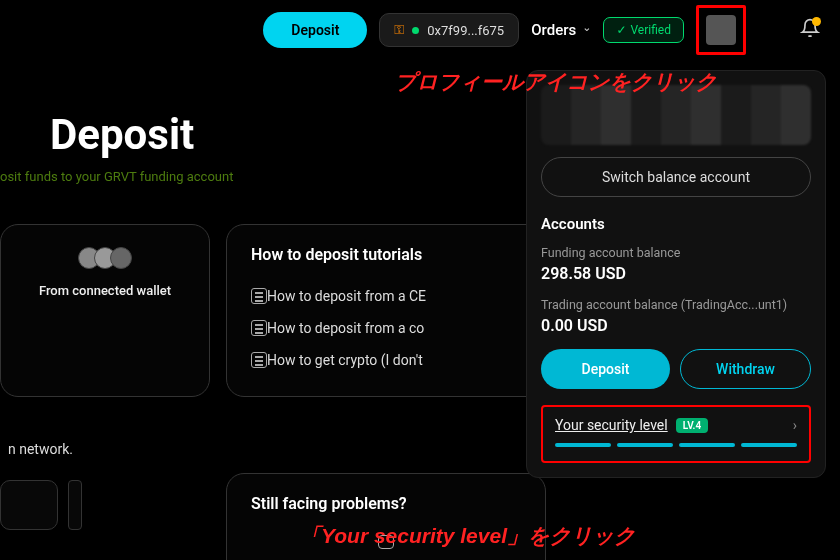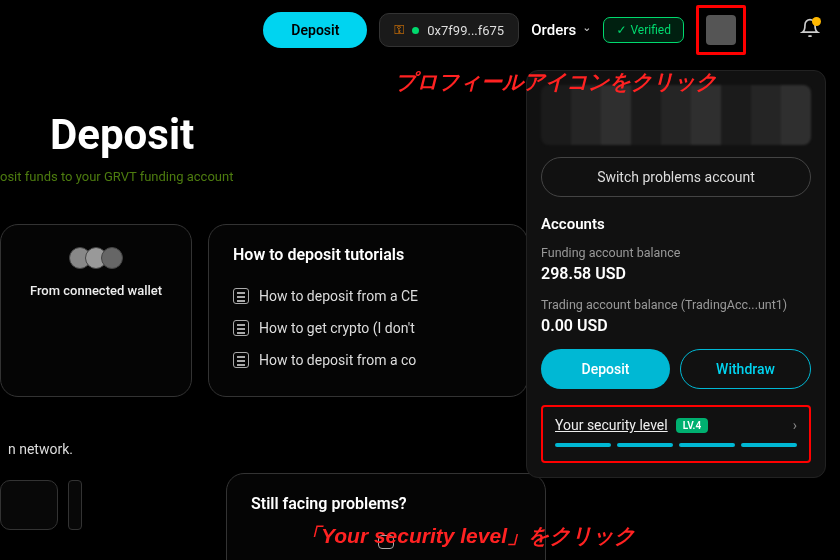--- a/index.html
+++ b/index.html
@@ -21,29 +21,29 @@
     .bell { font-size: 20px; color: #ccc; position: relative; }
     .bell-dot { position: absolute; top: -1px; right: -1px; width: 9px; height: 9px; background: #ffb800; border-radius: 50%; }
 
     
     .main { padding: 20px 50px 0 0; }
     .title { font-size: 42px; font-weight: 700; margin-left: 50px; margin-top: 30px; }
     .subtitle { font-size: 13px; color: #4d7c0f; margin-top: 10px; margin-left: 0px; }
 
     .card-row { display: flex; gap: 16px; margin-top: 40px; }
     .card { border: 1px solid #333; border-radius: 18px; padding: 20px 24px; background: #050505; }
-    .wallet-card { width: 192px; text-align: center; padding: 22px 16px; margin-left: 0; }
+    .wallet-card { width: 210px; text-align: center; padding: 22px 16px; margin-left: 0; }
     .coin-stack { display: inline-flex; }
     .coin { width: 22px; height: 22px; border-radius: 50%; background: #888; border: 1px solid #444; margin-left: -6px; }
     .coin:first-child { margin-left: 0; }
     .card-desc { font-size: 13px; color: #eee; margin-top: 10px; font-weight: 500; }
 
     .tut-card { width: 320px; }
     .tut-title { font-size: 16px; font-weight: 600; margin-bottom: 16px; }
-    .tut-item { display: flex; align-items: center; gap: 10px; font-size: 14px; color: #ddd; padding: 8px 0; cursor: pointer; }
+    .tut-item { display: flex; align-items: center; font-size: 14px; color: #ddd; padding: 8px 0; cursor: pointer; }
     .doc-icon { width: 16px; height: 16px; border: 1.5px solid #aaa; border-radius: 3px; display: inline-block; position: relative; flex-shrink: 0; }
     .doc-icon::after { content: ""; position: absolute; left: 3px; right: 3px; top: 3px; height: 1.5px; background: #aaa; box-shadow: 0 4px 0 #aaa, 0 8px 0 #aaa; }
 
     .problems-card { margin-top: 16px; width: 320px; margin-left: 226px; }
     .chat-item { display: flex; align-items: center; gap: 10px; font-size: 14px; color: #ddd; padding: 6px 0; flex-direction: column; }
     .chat-icon { display: inline-block; width: 16px; height: 14px; border: 1.5px solid #aaa; border-radius: 4px; flex-shrink: 0; }
     .small-green { width: 8px; height: 8px; border-radius: 50%; background: #00d96e; margin-left: 4px; }
 
     .filler-text { font-size: 14px; color: #ddd; margin-top: 44px; margin-left: 8px; }
     .floater-left { position: absolute; bottom: 30px; left: 0; width: 58px; height: 50px; border: 1px solid #333; border-radius: 10px; background: #080808; }
@@ -116,25 +116,25 @@
       <div class="card-desc">From connected wallet</div>
     </div>
     <div class="card tut-card">
       <div class="tut-title">How to deposit tutorials</div>
       <div class="tut-item">
           <span class="doc-icon"></span>
           <span>How to deposit from a CE</span>
         </div>
       <div class="tut-item">
           <span class="doc-icon"></span>
-          <span>How to get crypto (I don't</span>
+          <span>How to deposit from a co</span>
         </div>
       <div class="tut-item">
           <span class="doc-icon"></span>
-          <span>How to deposit from a co</span>
+          <span>How to get crypto (I don't</span>
         </div>
     </div>
   </div>
 
   <div class="filler-text">n network.</div>
 
   <div class="card problems-card">
     <div class="tut-title">Still facing problems?</div>
     <div class="chat-item">
       <span class="chat-icon"></span>
@@ -142,21 +142,21 @@
       <span class="small-green"></span>
     </div>
   </div>
 </div>
 
 <div class="floater-left"></div>
 <div class="floater-left2"></div>
 
 <div class="dropdown">
   <div class="profile-head"></div>
-  <button class="switch-btn">Switch problems account</button>
+  <button class="switch-btn">Switch balance account</button>
   <div class="section-h">Accounts</div>
   <div class="balance-label">Funding account balance</div>
   <div class="balance-val">298.58 USD</div>
   <div class="balance-label">Trading account balance (TradingAcc...unt1)</div>
   <div class="balance-val">0.00 USD</div>
   <div class="btn-row">
     <button class="act-btn">Deposit</button>
     <button class="act-btn outline">Withdraw</button>
   </div>
   <div class="sec-row">

